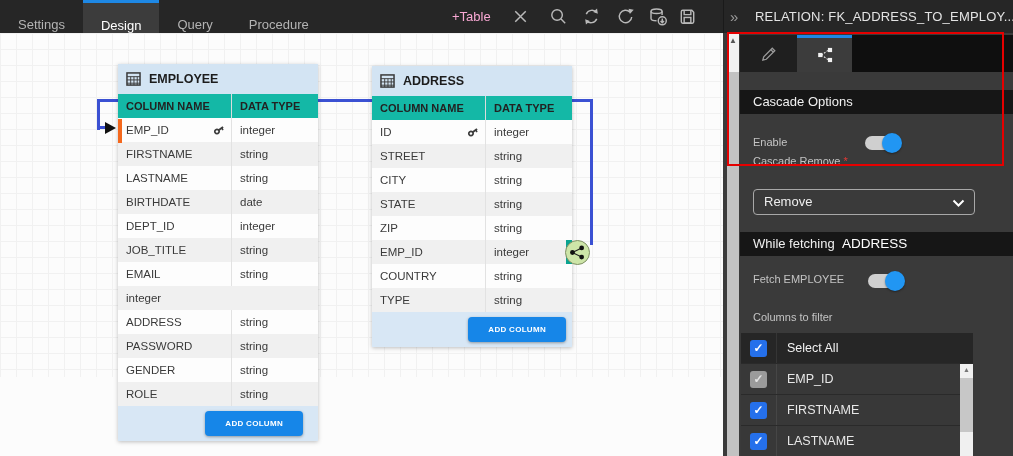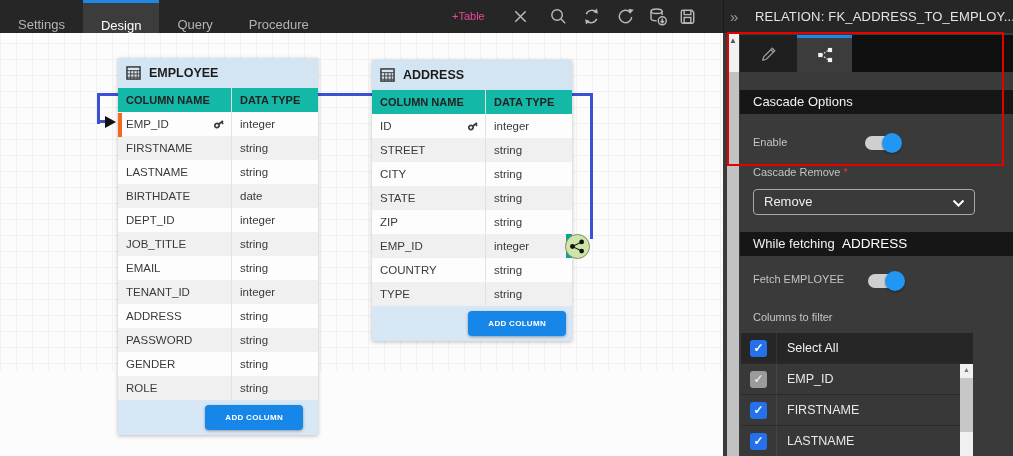--- a/index.html
+++ b/index.html
@@ -4,26 +4,26 @@
 <style>
   * { margin:0; padding:0; box-sizing:border-box; }
   html,body { width:1013px; height:456px; overflow:hidden;
     font-family:"Liberation Sans", sans-serif; background:#fcfcfc; position:relative; }
 
   
   .toolbar { position:absolute; left:0; top:0; width:723px; height:33px; background:#262626; z-index:10; }
   .toolbar .tabs { display:flex; height:33px; }
   .tb-tab { padding:8px 18px; line-height:33px; font-size:13px; color:#b3b3b3; cursor:default; }
   .tb-tab.active { background:#3c3c3c; color:#fff; border-top:3px solid #1e88e5; line-height:30px; }
-  .tb-addtable { position:absolute; left:452px; top:0; line-height:33px; font-size:11px; color:#ec4899; }
+  .tb-addtable { position:absolute; left:452px; top:0; line-height:33px; font-size:13px; color:#f9a8d4; }
   .t-icon { position:absolute; top:6px; width:21px; height:21px; }
   .t-icon svg { width:21px; height:21px; stroke:#b9b9b9; fill:none; stroke-width:1.5; }
 
   
-  .canvas { position:absolute; left:0; top:27px; width:723px; height:344px; background:#fcfcfc;
+  .canvas { position:absolute; left:0; top:33px; width:723px; height:344px; background:#fcfcfc;
     background-image:
       linear-gradient(#f1f1f1 1px, transparent 1px),
       linear-gradient(90deg,#f1f1f1 1px, transparent 1px),
       linear-gradient(#e6e6e6 1px, transparent 1px),
       linear-gradient(90deg,#e6e6e6 1px, transparent 1px);
     background-size:16px 16px,16px 16px,48px 48px,48px 48px; }
 
   .rel-seg { position:absolute; background:#3b51d3; z-index:1; }
   .rel-arrow { position:absolute; width:0; height:0; border-top:6px solid transparent;
     border-bottom:6px solid transparent; border-left:11px solid #111; z-index:3; }
@@ -199,21 +199,20 @@
         </div>
         <div class="erow">
           <div class="c1">JOB_TITLE</div>
           <div class="c2">string</div>
         </div>
         <div class="erow">
           <div class="c1">EMAIL</div>
           <div class="c2">string</div>
         </div>
         <div class="erow">
-          <div class="c1">TENANT_ID</div>
           <div class="c2">integer</div>
         </div>
         <div class="erow">
           <div class="c1">ADDRESS</div>
           <div class="c2">string</div>
         </div>
         <div class="erow">
           <div class="c1">PASSWORD</div>
           <div class="c2">string</div>
         </div>
@@ -323,21 +322,21 @@
     </div>
   </div>
 
   <div class="section-bar" style="top:90px">Cascade Options</div>
 
   <div class="plabel" style="top:136px">Enable</div>
   <div class="toggle" style="left:142px; top:136px;">
     <div class="knob"></div>
   </div>
 
-  <div class="plabel" style="top:166px">
+  <div class="plabel" style="top:155px">
     <span>Cascade Remove</span><span class="req">*</span>
   </div>
   <div class="pselect">
     <span>Remove</span>
     <svg width="13" height="9" viewBox="0 0 13 9">
       <polyline points="1.5,1.5 6.5,6.5 11.5,1.5" stroke="#fff" stroke-width="2" fill="none"></polyline>
     </svg>
   </div>
 
   <div class="section-bar" style="top:232px">

